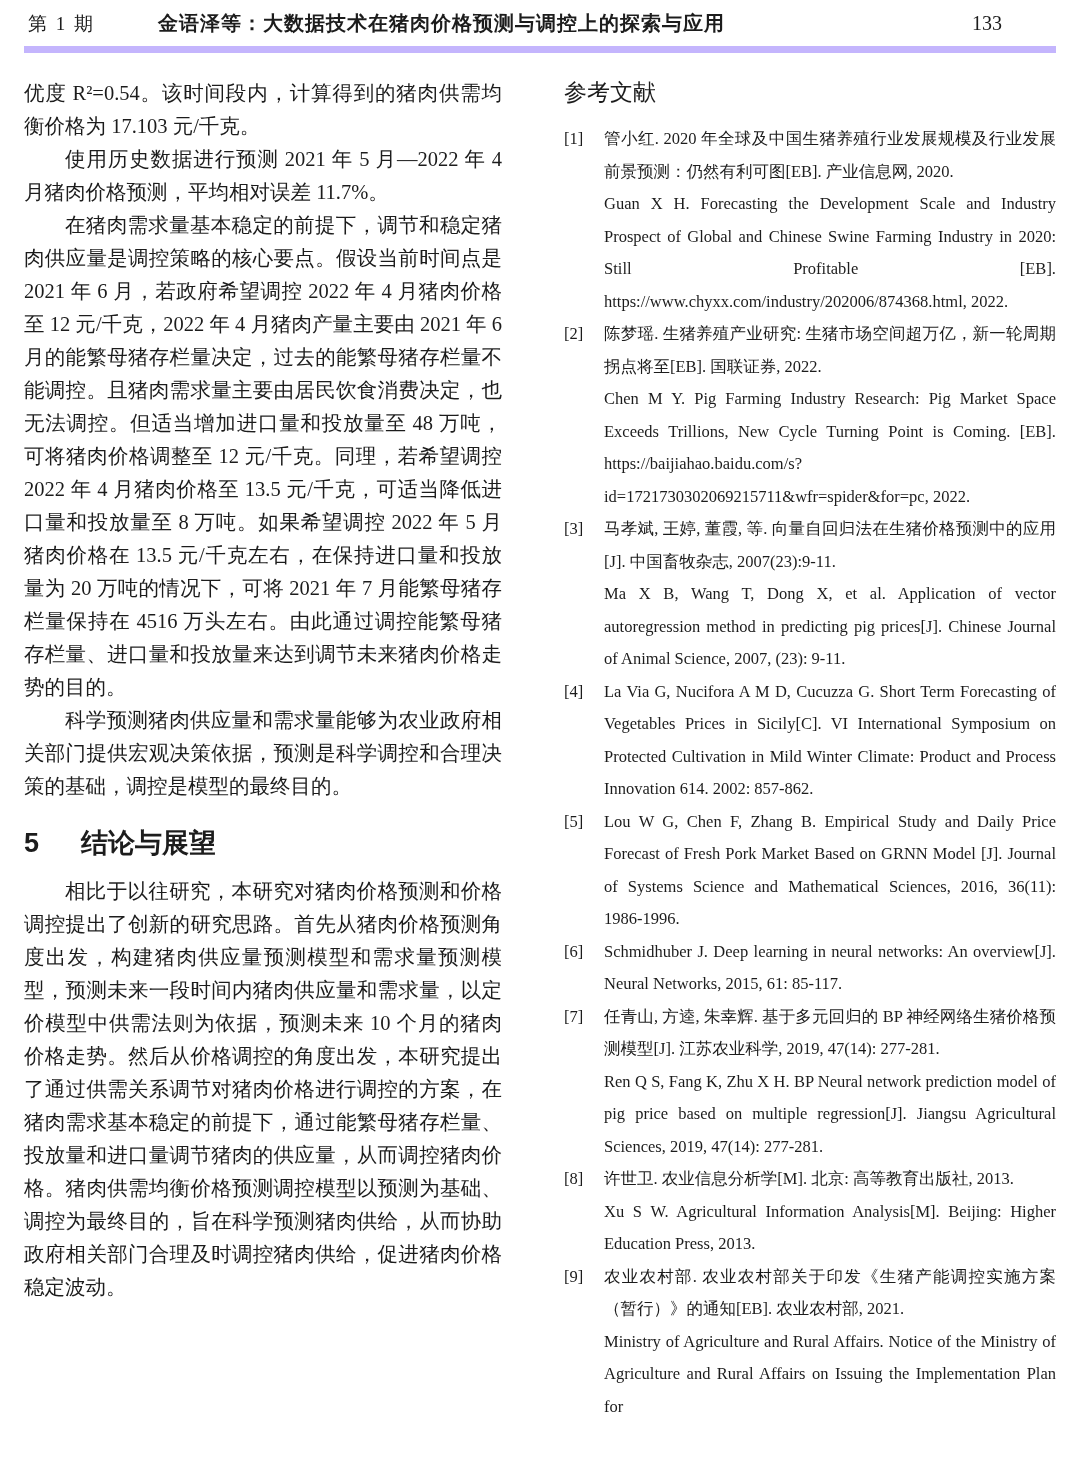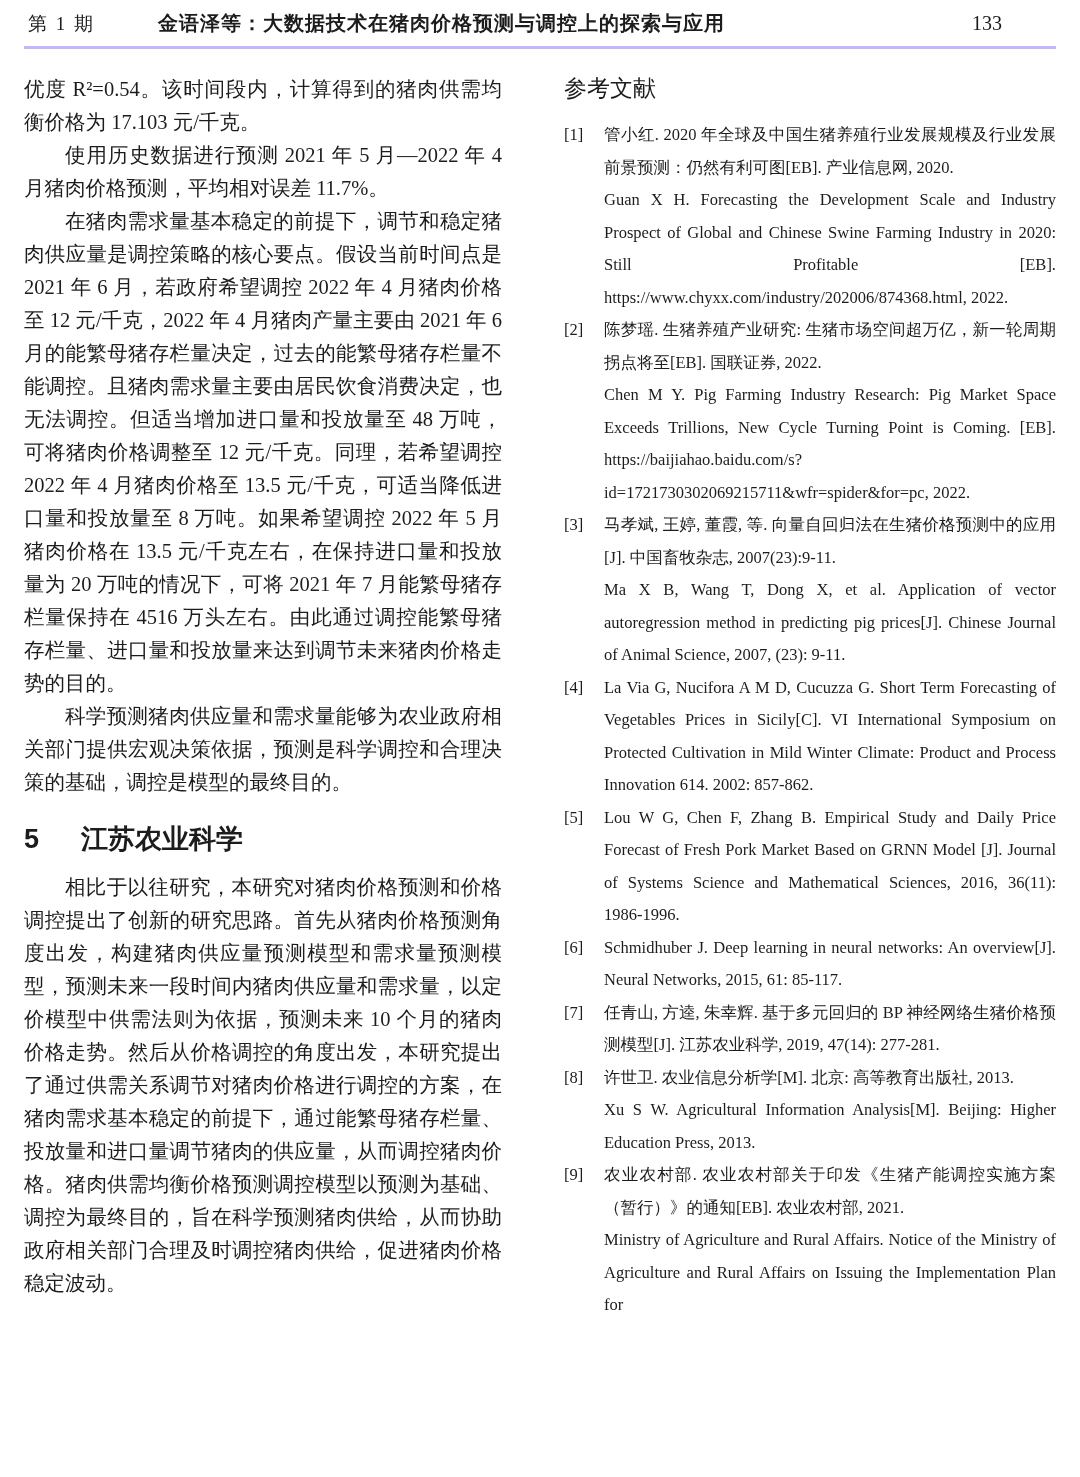--- a/index.html
+++ b/index.html
@@ -10,21 +10,21 @@
     background: #ffffff;
     color: #1c1c1c;
     font-family: "Liberation Serif", "DejaVu Serif", serif;
     overflow: hidden;
     box-sizing: border-box;
     padding: 8px 24px 0 24px;
   }
   .page-header {
     display: flex;
     align-items: baseline;
-    border-bottom: 3px solid #c4b5fd;
+    border-bottom: 7px solid #c4b5fd;
     padding: 2px 4px 9px 4px;
   }
   .issue {
     font-size: 19px;
     min-width: 130px;
     letter-spacing: 2px;
   }
   .running-title {
     flex: 1;
     font-family: "Liberation Sans", "DejaVu Sans", sans-serif;
@@ -100,21 +100,21 @@
 
   <div class="columns">
 
     <div class="col-left">
       <p class="body-par no-indent">优度 R²=0.54。该时间段内，计算得到的猪肉供需均衡价格为 17.103 元/千克。</p>
       <p class="body-par">使用历史数据进行预测 2021 年 5 月—2022 年 4 月猪肉价格预测，平均相对误差 11.7%。</p>
       <p class="body-par">在猪肉需求量基本稳定的前提下，调节和稳定猪肉供应量是调控策略的核心要点。假设当前时间点是 2021 年 6 月，若政府希望调控 2022 年 4 月猪肉价格至 12 元/千克，2022 年 4 月猪肉产量主要由 2021 年 6 月的能繁母猪存栏量决定，过去的能繁母猪存栏量不能调控。且猪肉需求量主要由居民饮食消费决定，也无法调控。但适当增加进口量和投放量至 48 万吨，可将猪肉价格调整至 12 元/千克。同理，若希望调控 2022 年 4 月猪肉价格至 13.5 元/千克，可适当降低进口量和投放量至 8 万吨。如果希望调控 2022 年 5 月猪肉价格在 13.5 元/千克左右，在保持进口量和投放量为 20 万吨的情况下，可将 2021 年 7 月能繁母猪存栏量保持在 4516 万头左右。由此通过调控能繁母猪存栏量、进口量和投放量来达到调节未来猪肉价格走势的目的。</p>
       <p class="body-par">科学预测猪肉供应量和需求量能够为农业政府相关部门提供宏观决策依据，预测是科学调控和合理决策的基础，调控是模型的最终目的。</p>
       <h2 class="section-heading">
         <span class="sec-num">5</span>
-        <span class="sec-title">江苏农业科学</span>
+        <span class="sec-title">结论与展望</span>
       </h2>
       <p class="body-par">相比于以往研究，本研究对猪肉价格预测和价格调控提出了创新的研究思路。首先从猪肉价格预测角度出发，构建猪肉供应量预测模型和需求量预测模型，预测未来一段时间内猪肉供应量和需求量，以定价模型中供需法则为依据，预测未来 10 个月的猪肉价格走势。然后从价格调控的角度出发，本研究提出了通过供需关系调节对猪肉价格进行调控的方案，在猪肉需求基本稳定的前提下，通过能繁母猪存栏量、投放量和进口量调节猪肉的供应量，从而调控猪肉价格。猪肉供需均衡价格预测调控模型以预测为基础、调控为最终目的，旨在科学预测猪肉供给，从而协助政府相关部门合理及时调控猪肉供给，促进猪肉价格稳定波动。</p>
     </div>
 
     <div class="col-right">
       <h2 class="ref-heading">参考文献</h2>
 
       <div class="ref">
         <span class="ref-label">[1]</span>
         <div class="ref-zh">管小红. 2020 年全球及中国生猪养殖行业发展规模及行业发展前景预测：仍然有利可图[EB]. 产业信息网, 2020.</div>
@@ -146,20 +146,21 @@
 
       <div class="ref">
         <span class="ref-label">[6]</span>
         <div class="ref-zh">Schmidhuber J. Deep learning in neural networks: An overview[J]. Neural Networks, 2015, 61: 85-117.</div>
         <div class="ref-en"></div>
       </div>
 
       <div class="ref">
         <span class="ref-label">[7]</span>
         <div class="ref-zh">任青山, 方逵, 朱幸辉. 基于多元回归的 BP 神经网络生猪价格预测模型[J]. 江苏农业科学, 2019, 47(14): 277-281.</div>
+        <div class="ref-en">Ren Q S, Fang K, Zhu X H. BP Neural network prediction model of pig price based on multiple regression[J]. Jiangsu Agricultural Sciences, 2019, 47(14): 277-281.</div>
       </div>
 
       <div class="ref">
         <span class="ref-label">[8]</span>
         <div class="ref-zh">许世卫. 农业信息分析学[M]. 北京: 高等教育出版社, 2013.</div>
         <div class="ref-en">Xu S W. Agricultural Information Analysis[M]. Beijing: Higher Education Press, 2013.</div>
       </div>
 
       <div class="ref">
         <span class="ref-label">[9]</span>

